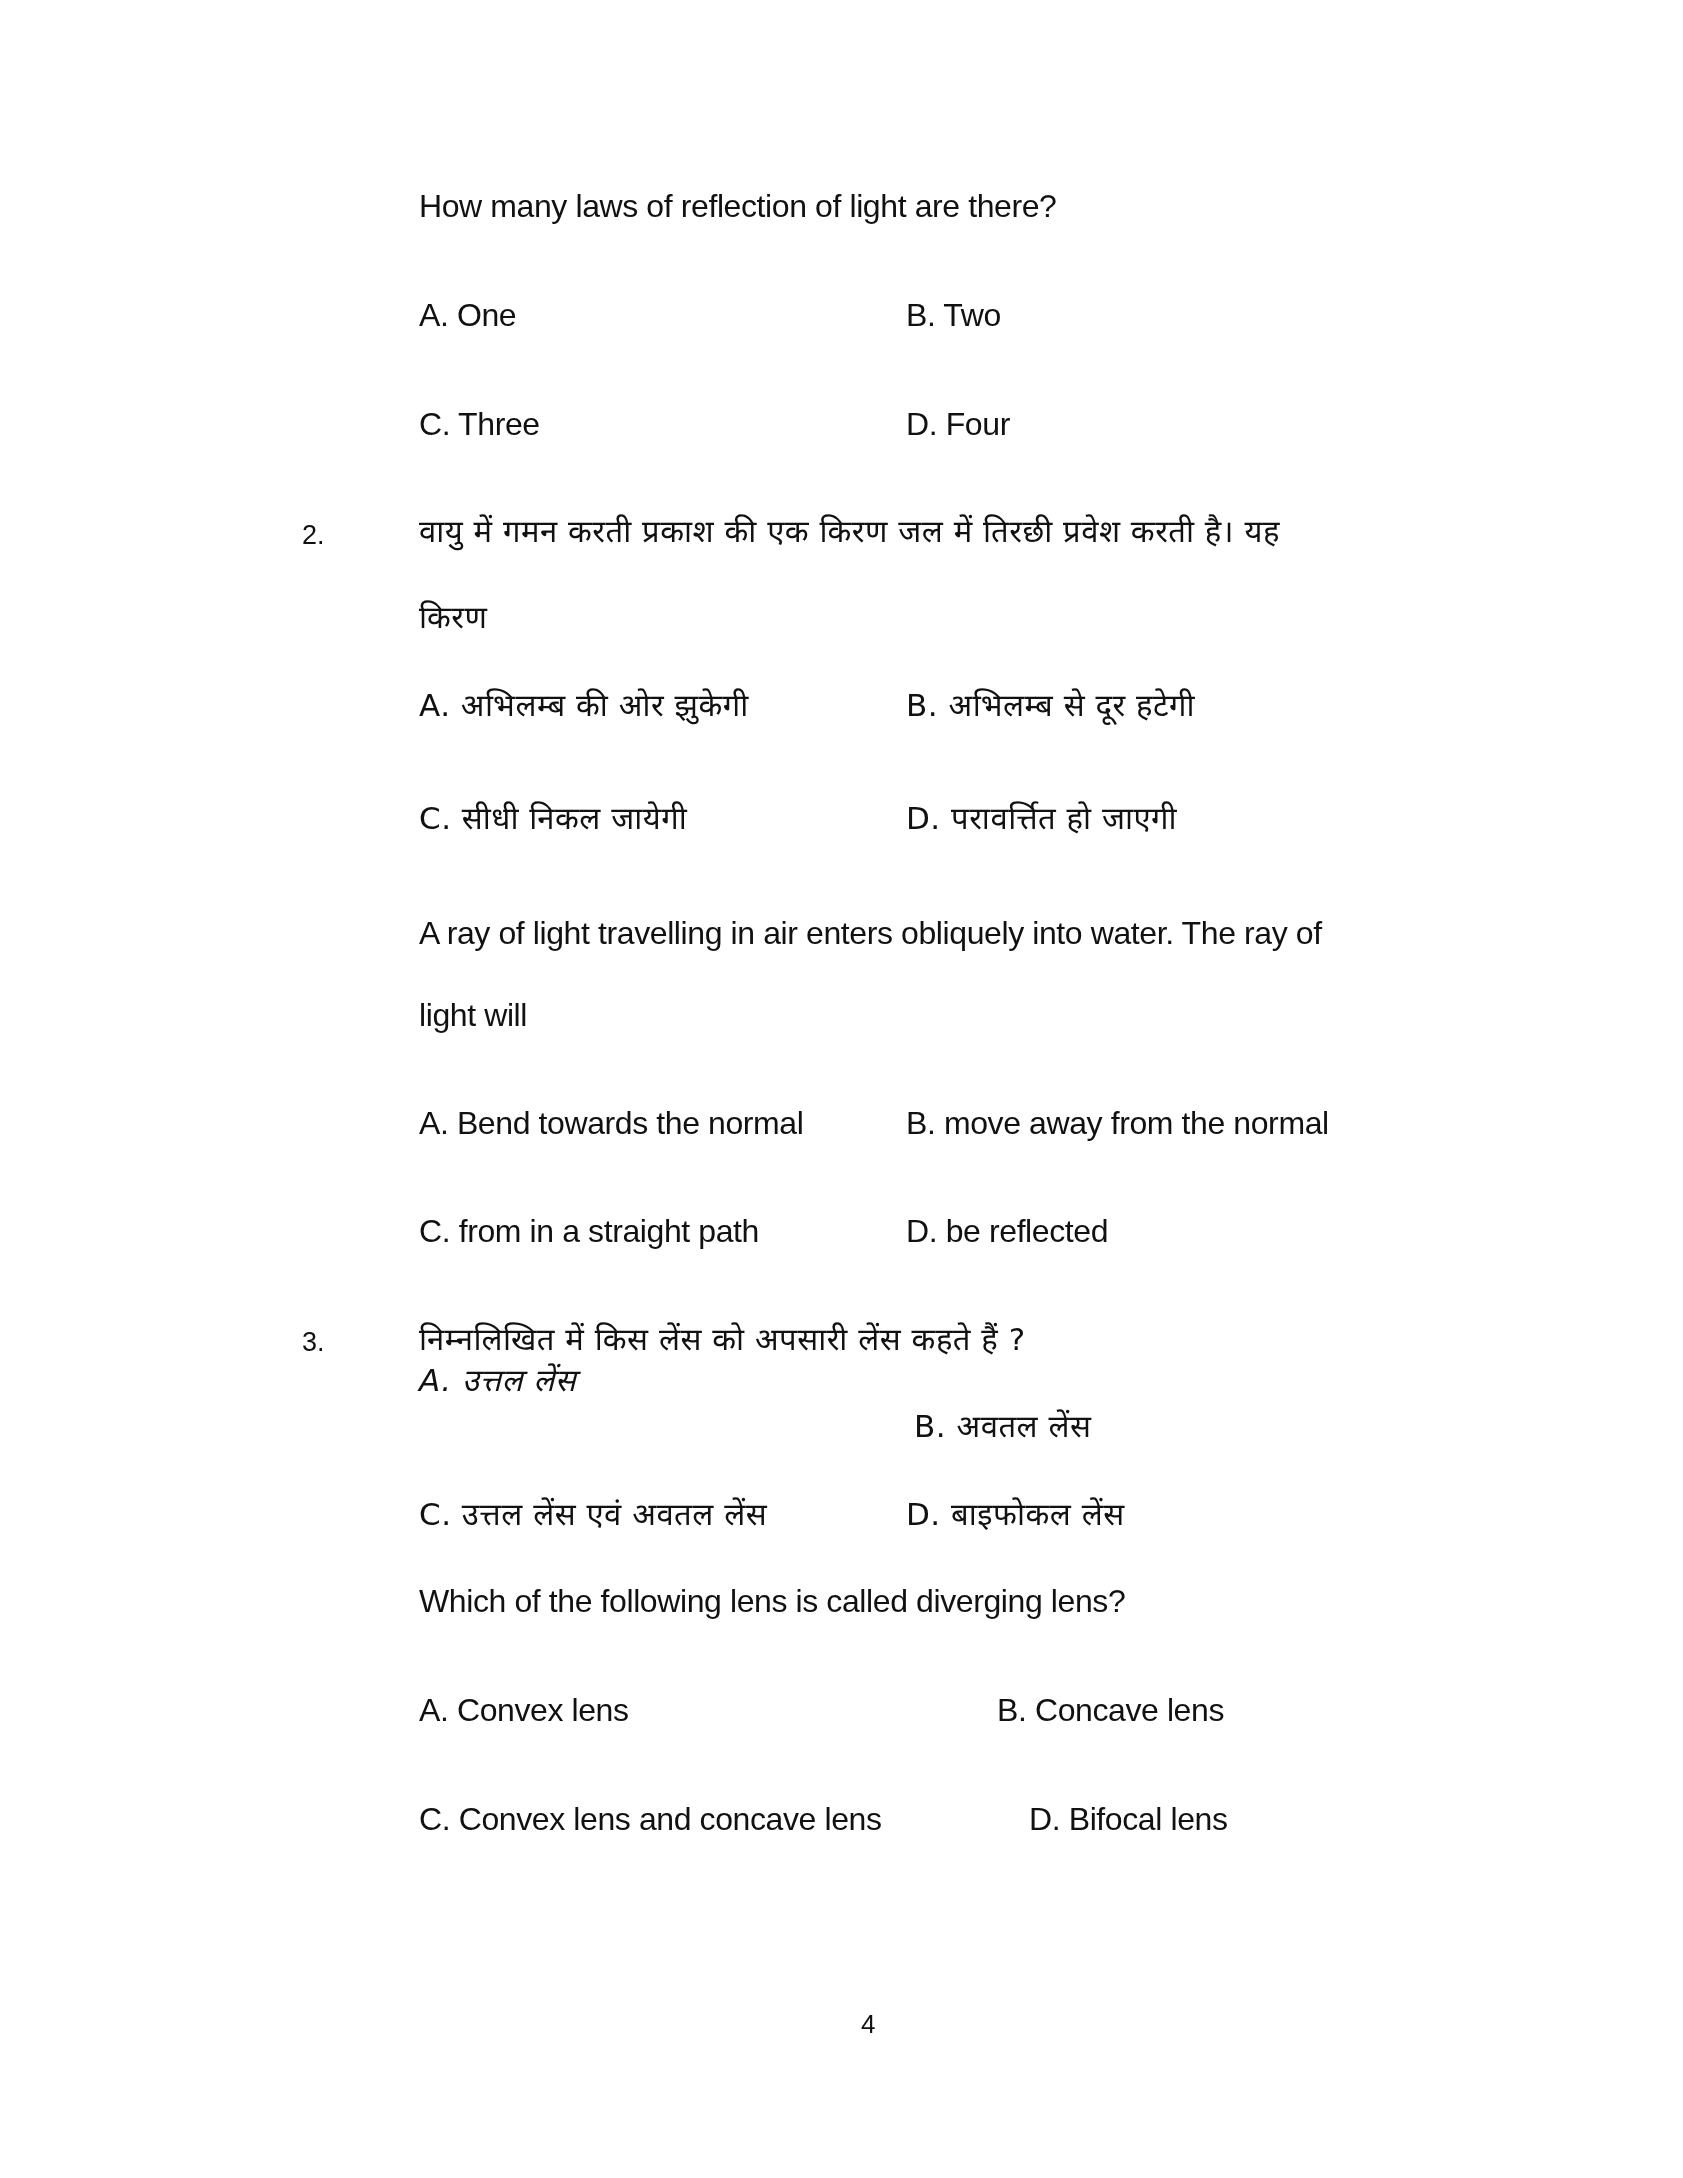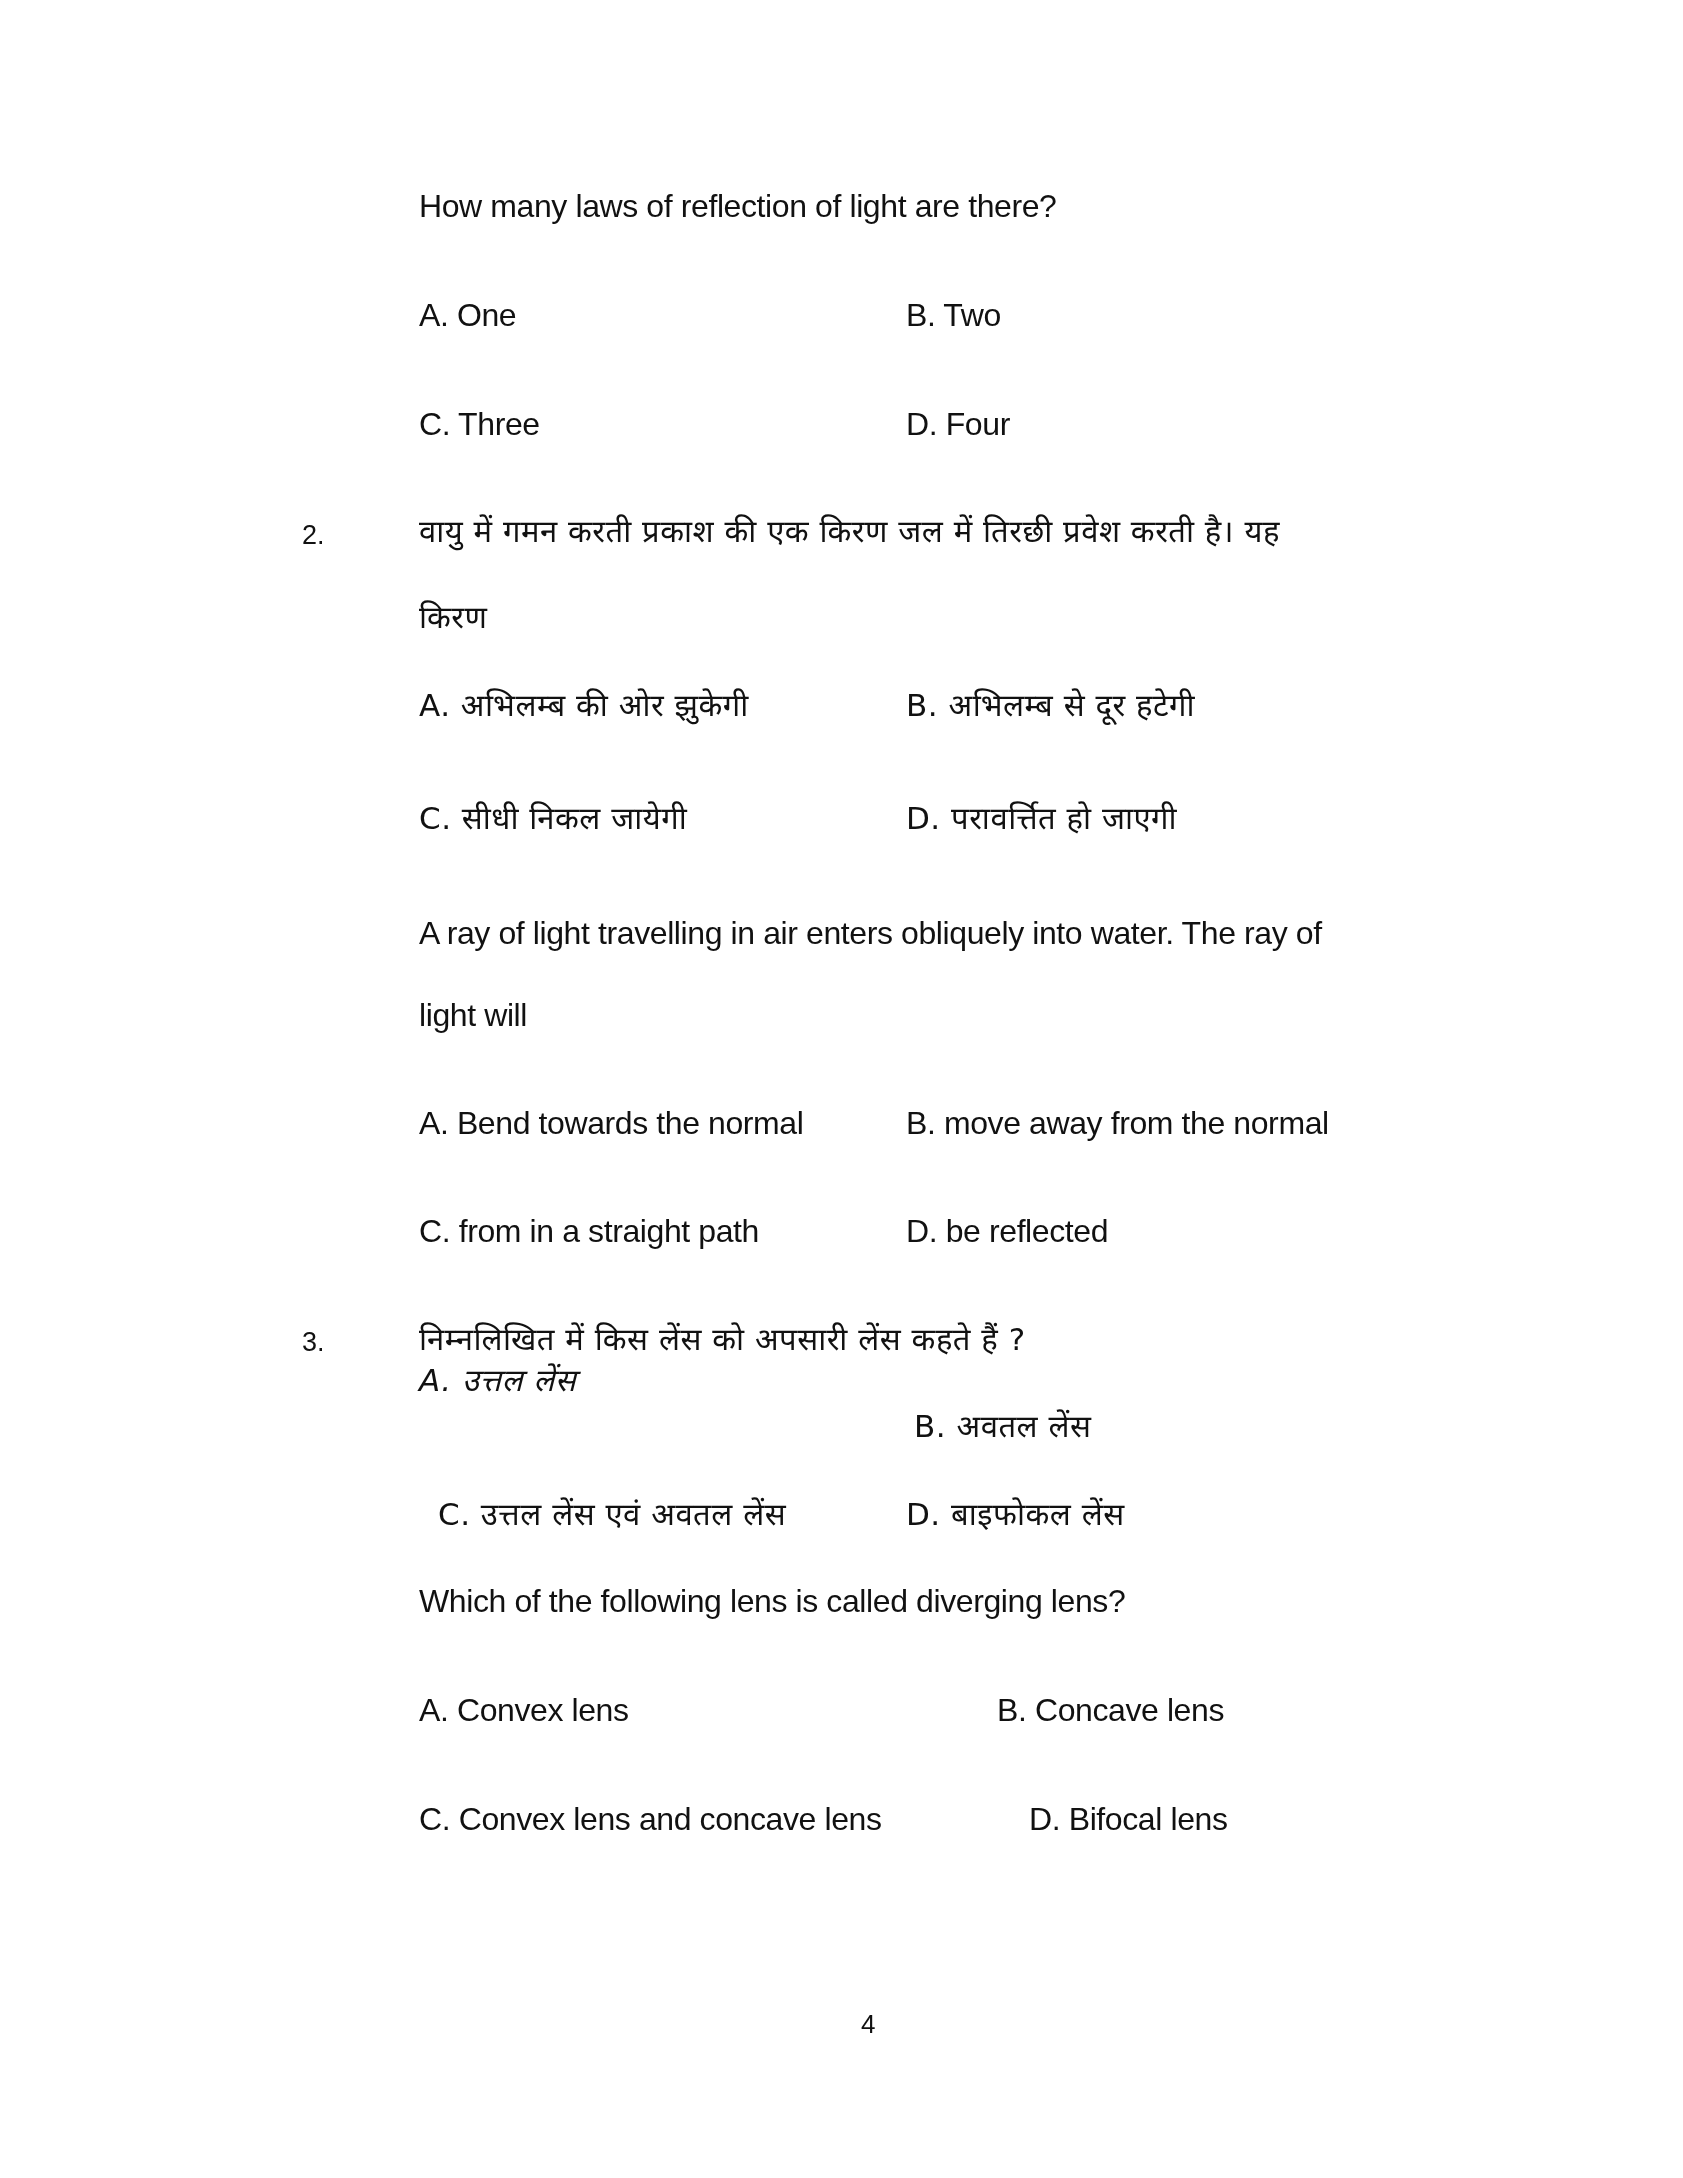--- a/index.html
+++ b/index.html
@@ -31,21 +31,21 @@
 <div class="t" style="left:419px; top:995px;">light will</div>
 <div class="t" style="left:419px; top:1103px;">A. Bend towards the normal</div>
 <div class="t" style="left:906px; top:1103px;">B. move away from the normal</div>
 <div class="t" style="left:419px; top:1211px;">C. from in a straight path</div>
 <div class="t" style="left:906px; top:1211px;">D. be reflected</div>
 
 <div class="num" style="left:302px; top:1326px;">3.</div>
 <div class="t hi" style="left:419px; top:1319px;">निम्नलिखित में किस लेंस को अपसारी लेंस कहते हैं ?</div>
 <div class="t hi" style="left:419px; top:1360px;font-style:italic;">A. उत्तल लेंस</div>
 <div class="t hi" style="left:906px; top:1406px;margin-left:8px;">B. अवतल लेंस</div>
-<div class="t hi" style="left:438px; top:1494px;">C. उत्तल लेंस एवं अवतल लेंस</div>
+<div class="t hi" style="left:419px; top:1494px;">C. उत्तल लेंस एवं अवतल लेंस</div>
 <div class="t hi" style="left:906px; top:1494px;">D. बाइफोकल लेंस</div>
 
 <div class="t" style="left:419px; top:1581px;">Which of the following lens is called diverging lens?</div>
 <div class="t" style="left:419px; top:1690px;">A. Convex lens</div>
 <div class="t" style="left:997px; top:1690px;">B. Concave lens</div>
 <div class="t" style="left:419px; top:1799px;text-align:right;">C. Convex lens and concave lens</div>
 <div class="t" style="left:997px; top:1799px;margin-left:32px;">D. Bifocal lens</div>
 
 <div class="pg" style="left:861px; top:2009px;">4</div>
 

